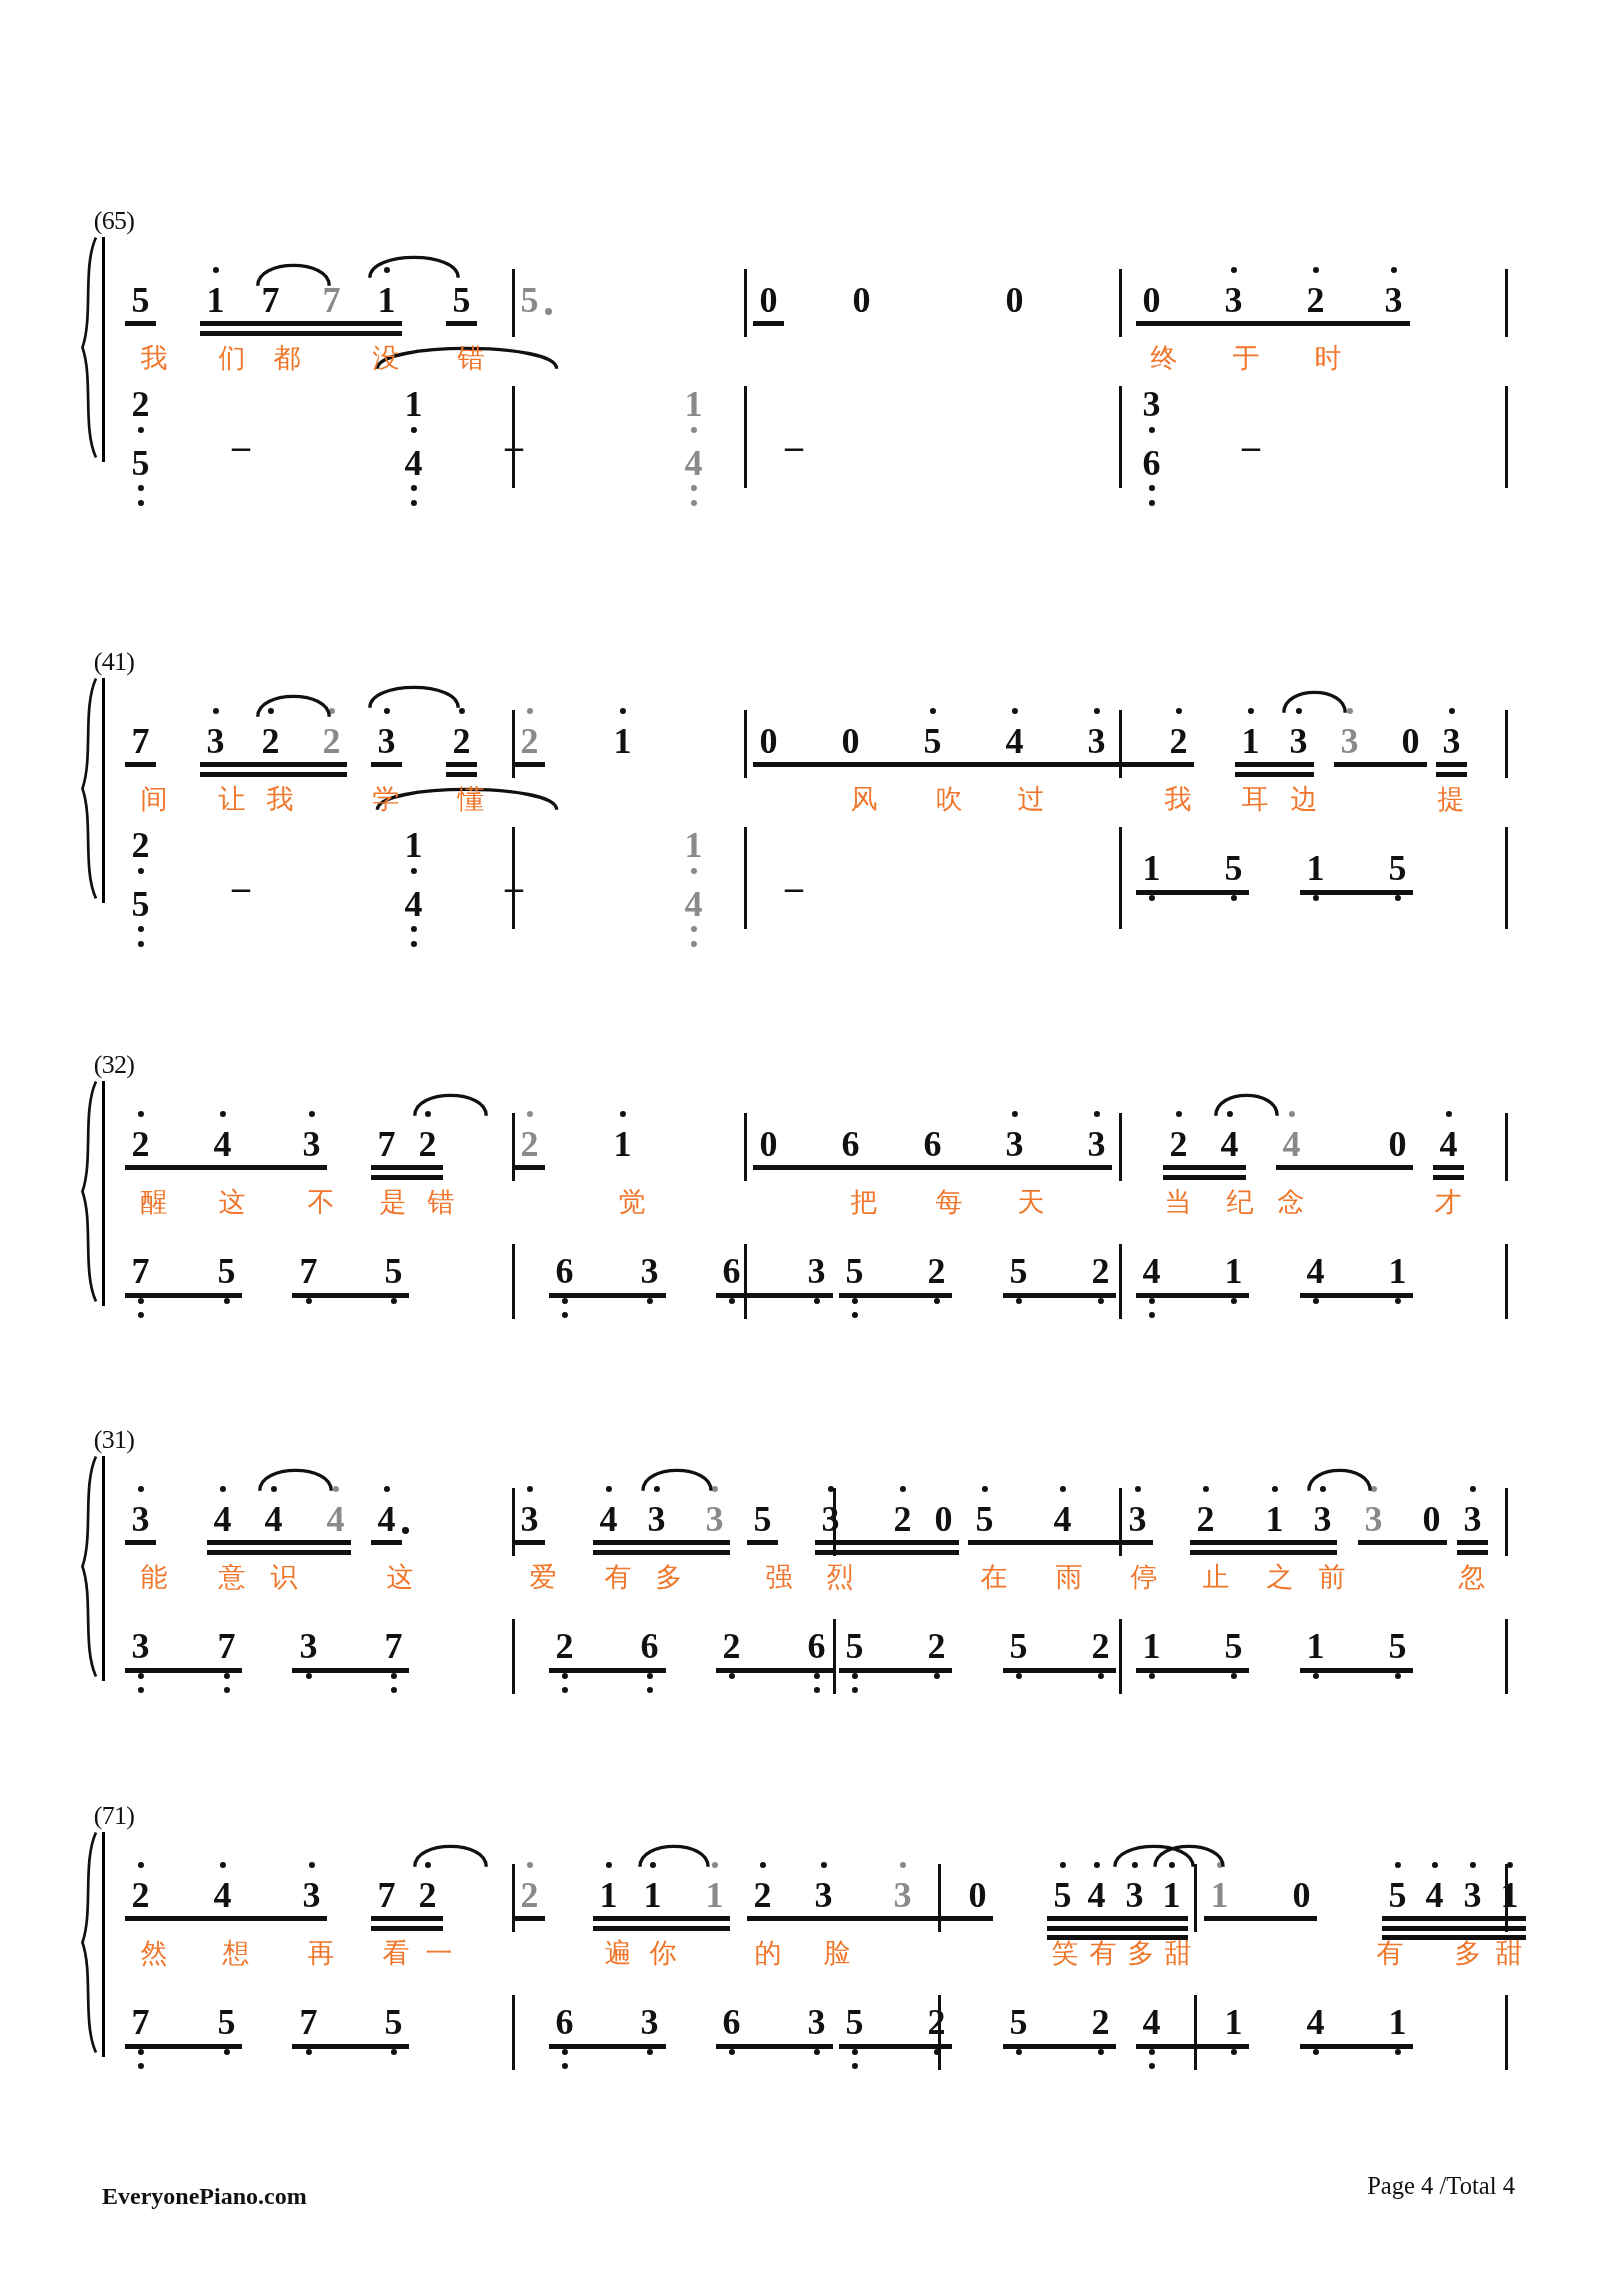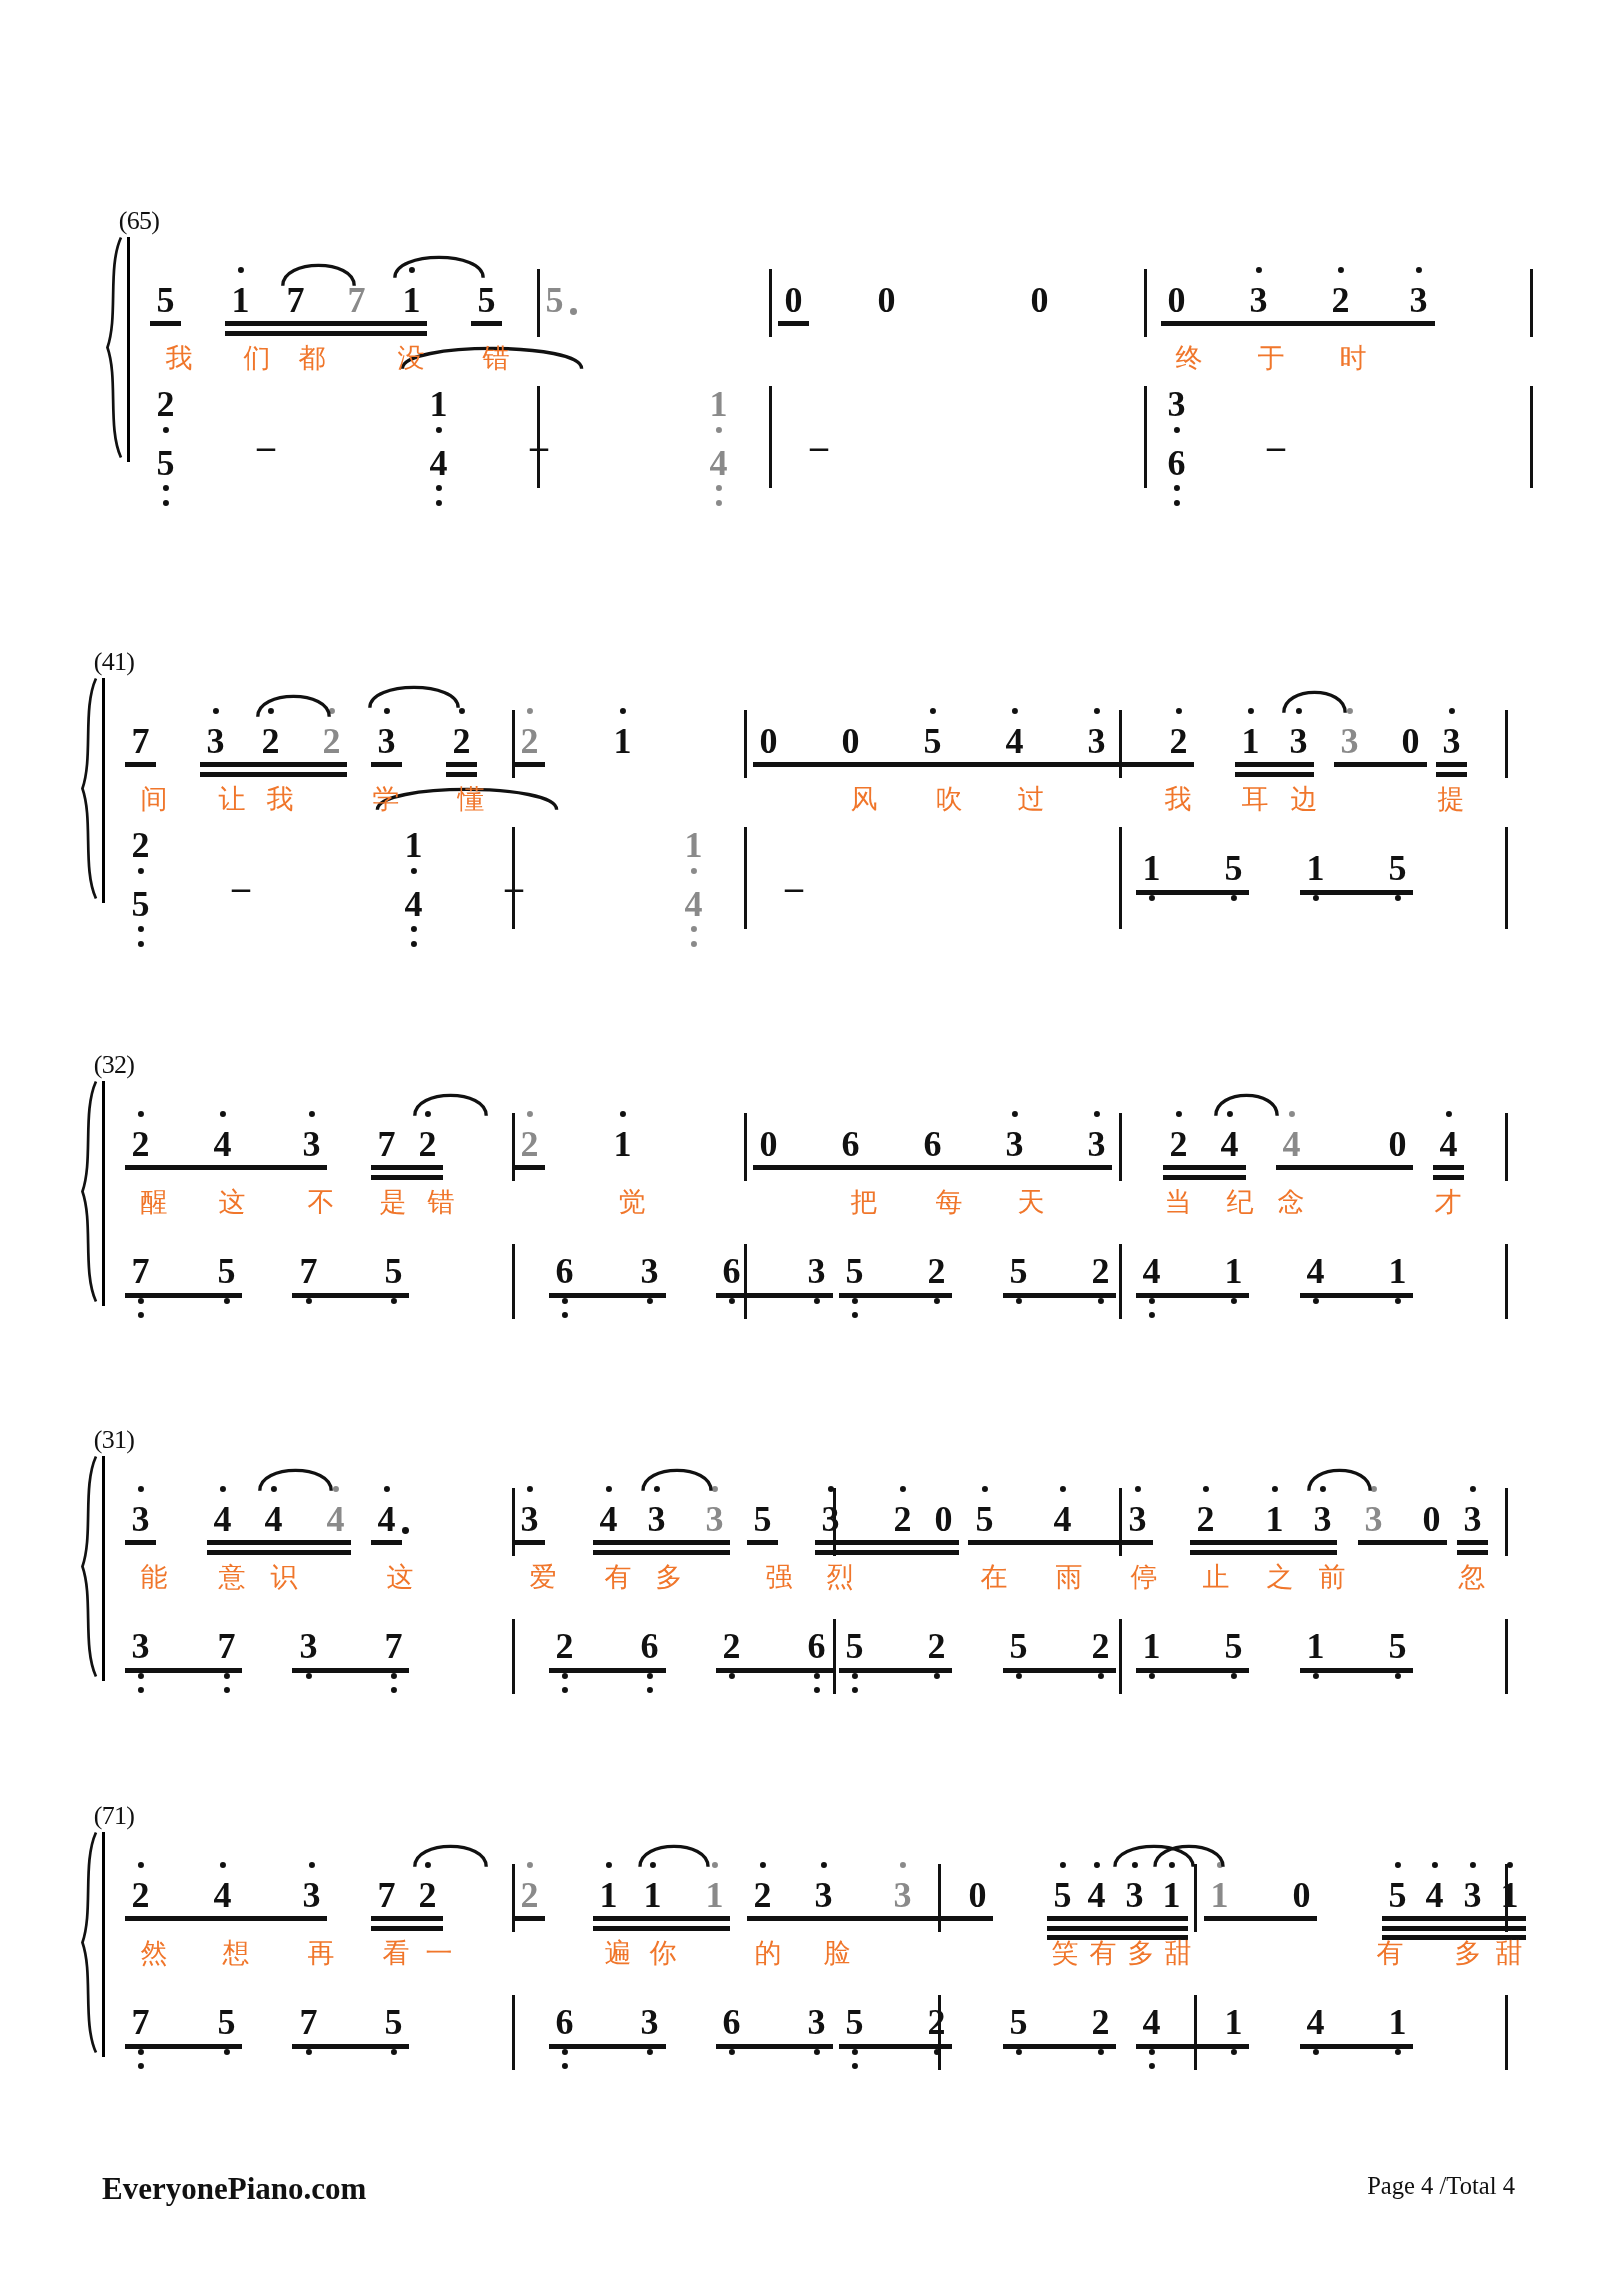--- a/index.html
+++ b/index.html
@@ -149,40 +149,40 @@
 
   
   .footer {
     position: absolute;
     left: 0; right: 0;
     bottom: 89px;
     height: 41px;
   }
   .footer-left {
     position: absolute;
-    left: 102px; top: 6px;
+    left: 102px; top: 18px;
     font-family: "Liberation Serif", serif;
-    font-size: 31px;
+    font-size: 24px;
     font-weight: 700;
     color: #111;
   }
   .footer-right {
     position: absolute;
     right: 108px; top: 6.8px;
     font-family: "Liberation Serif", serif;
     font-size: 24.6px;
     color: #111;
   }
 </style>
 </head>
 <body>
 
 <div class="page">
   <div id="systems-root">
-      <div class="system" style="top: 242px; margin-left: 25px;">
+      <div class="system" style="top: 242px;">
         <div class="meas-no">(65)</div>
         <div class="brace" style="top: -6.8px;">
           <svg width="27" height="225" viewBox="0 0 40 330">
             <path d="M34,2 C14,46.2 30,118.8 14,165 C30,211.20000000000002 14,283.8 34,328" fill="none" stroke="#111" stroke-width="4"></path>
           </svg>
         </div>
         <div class="sysbar" style="top: -5.5px; height: 225px;"></div>
         <div class="staff upper">
           <div class="note" style="left: 27px; top: 40px; width: 23px;">5</div>
           <div class="note" style="left: 102px; top: 40px; width: 23px;">1<span class="odot"></span></div>

